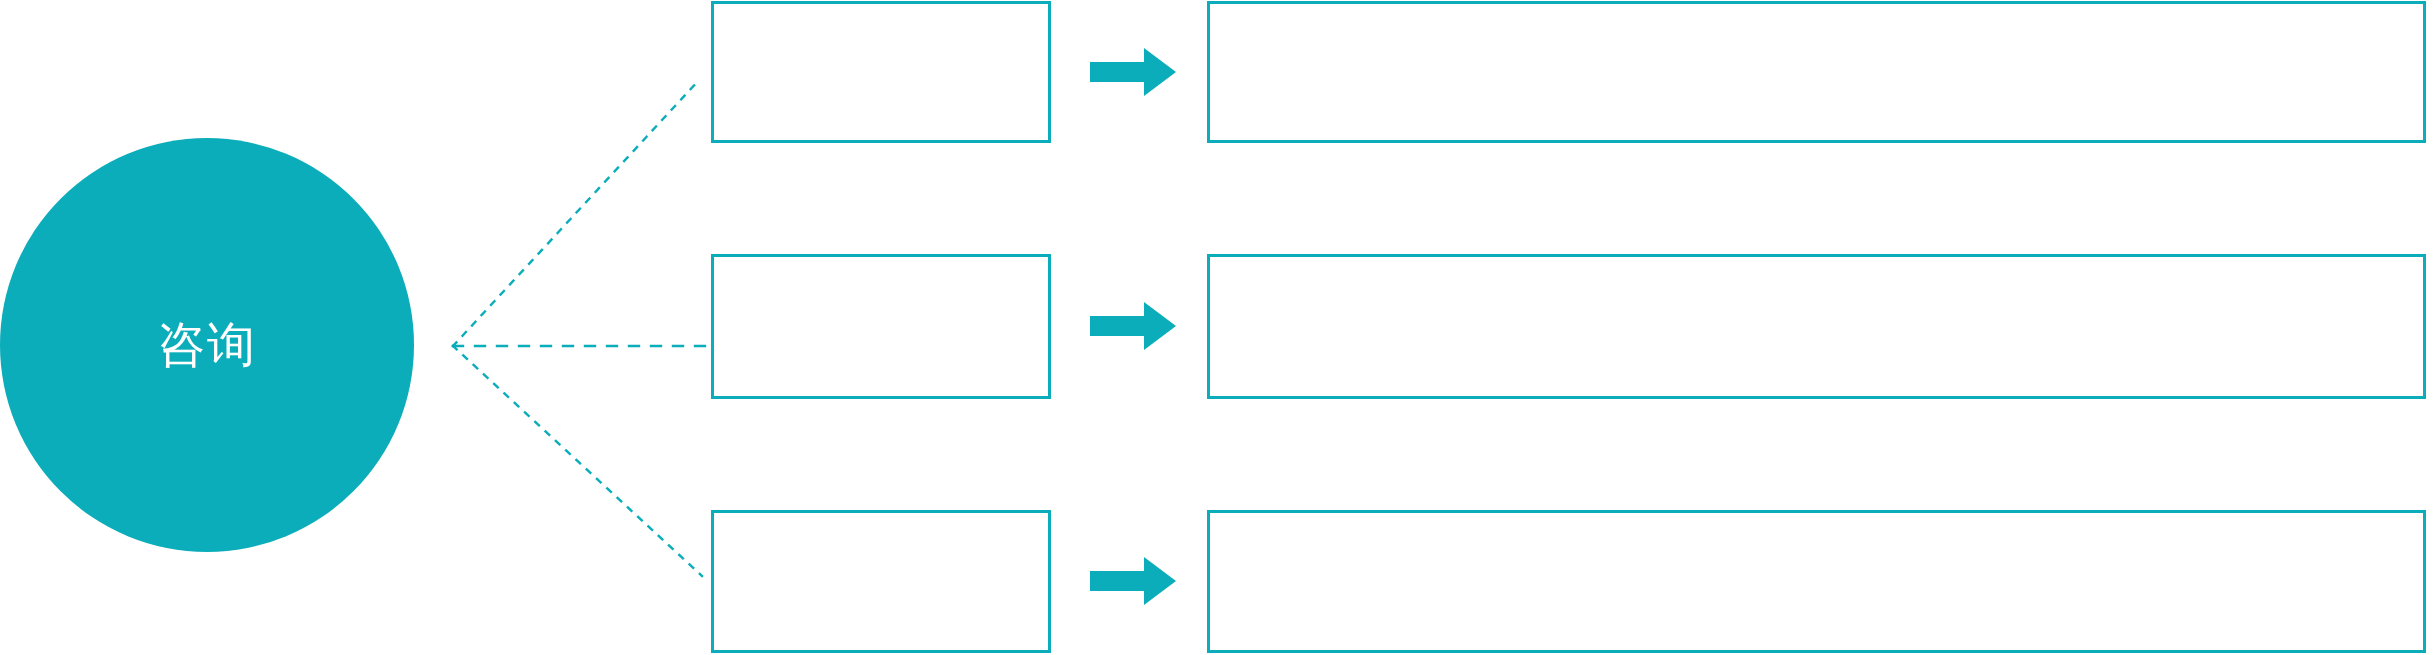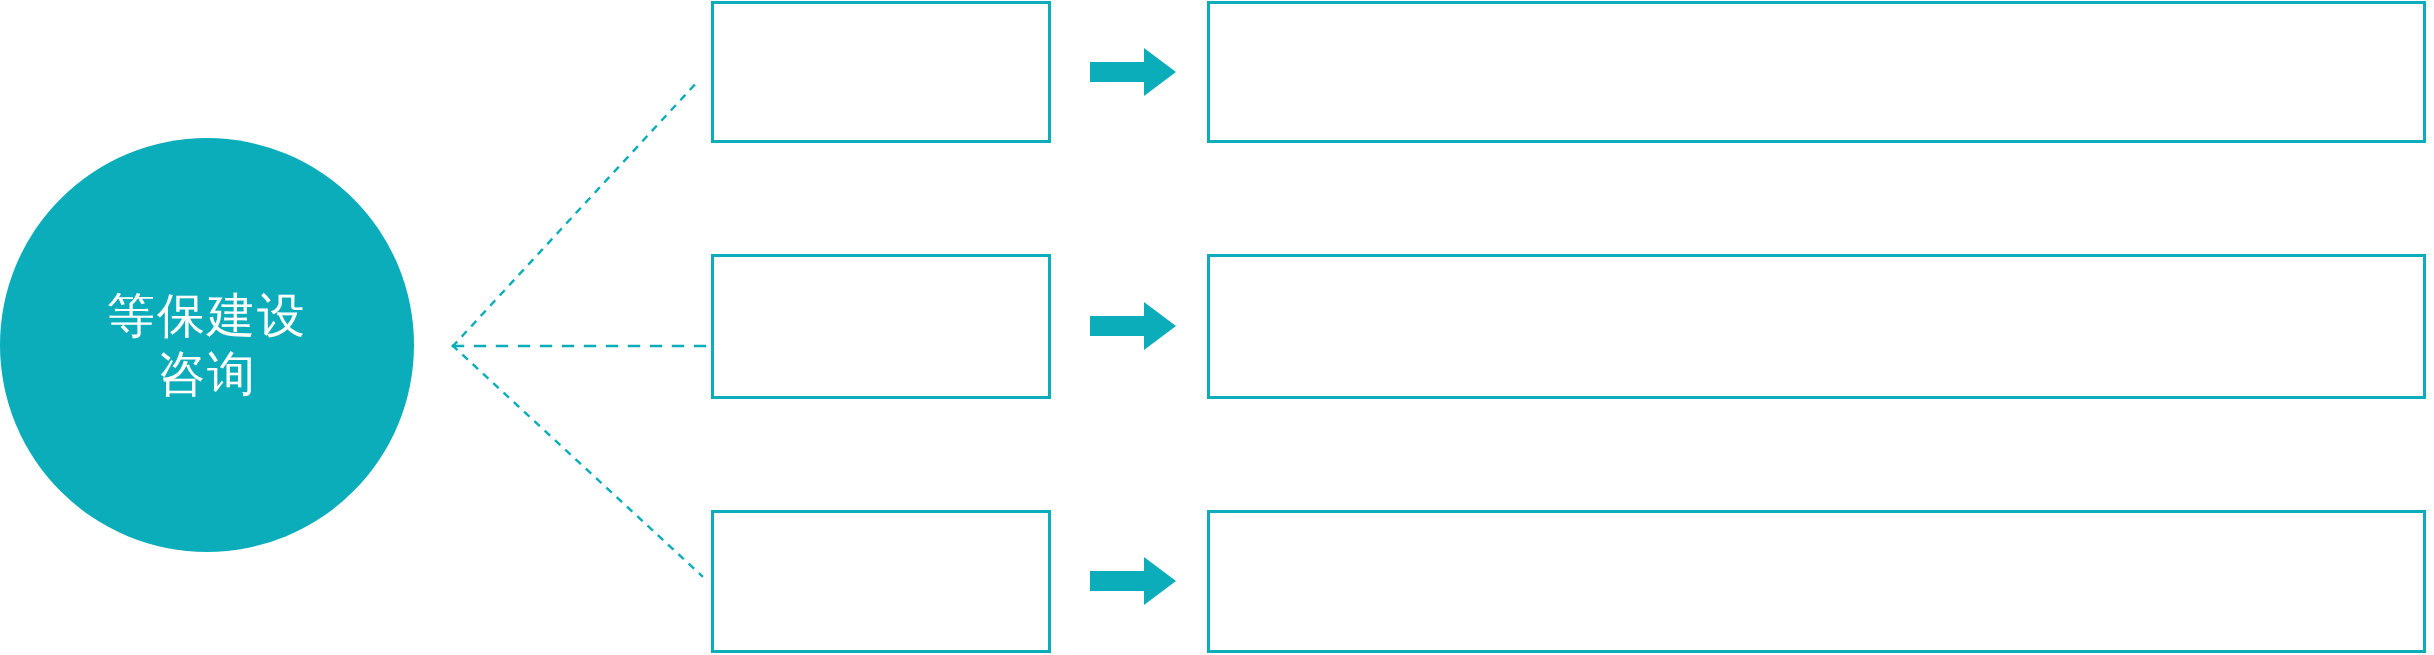--- a/index.html
+++ b/index.html
@@ -90,21 +90,20 @@
 
 <div id="canvas">
 
   <svg class="connectors" viewBox="0 0 2434 655" xmlns="http://www.w3.org/2000/svg">
     <line x1="453" y1="346" x2="700" y2="79" stroke="#0aadb9" stroke-width="2.4" stroke-dasharray="5 9" stroke-linecap="square"></line>
     <line x1="453" y1="346" x2="705" y2="346" stroke="#0aadb9" stroke-width="2.4" stroke-dasharray="10 12" stroke-linecap="square"></line>
     <line x1="453" y1="346" x2="702" y2="576" stroke="#0aadb9" stroke-width="2.4" stroke-dasharray="5 9" stroke-linecap="square"></line>
   </svg>
 
   <div class="hub-circle">
-    <div class="hub-line">等保建设</div>
     <div class="hub-line">咨询</div>
   </div>
 
   <div class="node-box small-box row-1">
     <span class="box-text"></span>
   </div>
 
   <svg class="arrow arrow-row-1" viewBox="0 0 86 48" xmlns="http://www.w3.org/2000/svg">
     <path d="M0 14 H54 V0 L86 24 L54 48 V34 H0 Z" fill="#0aadb9"></path>
   </svg>

